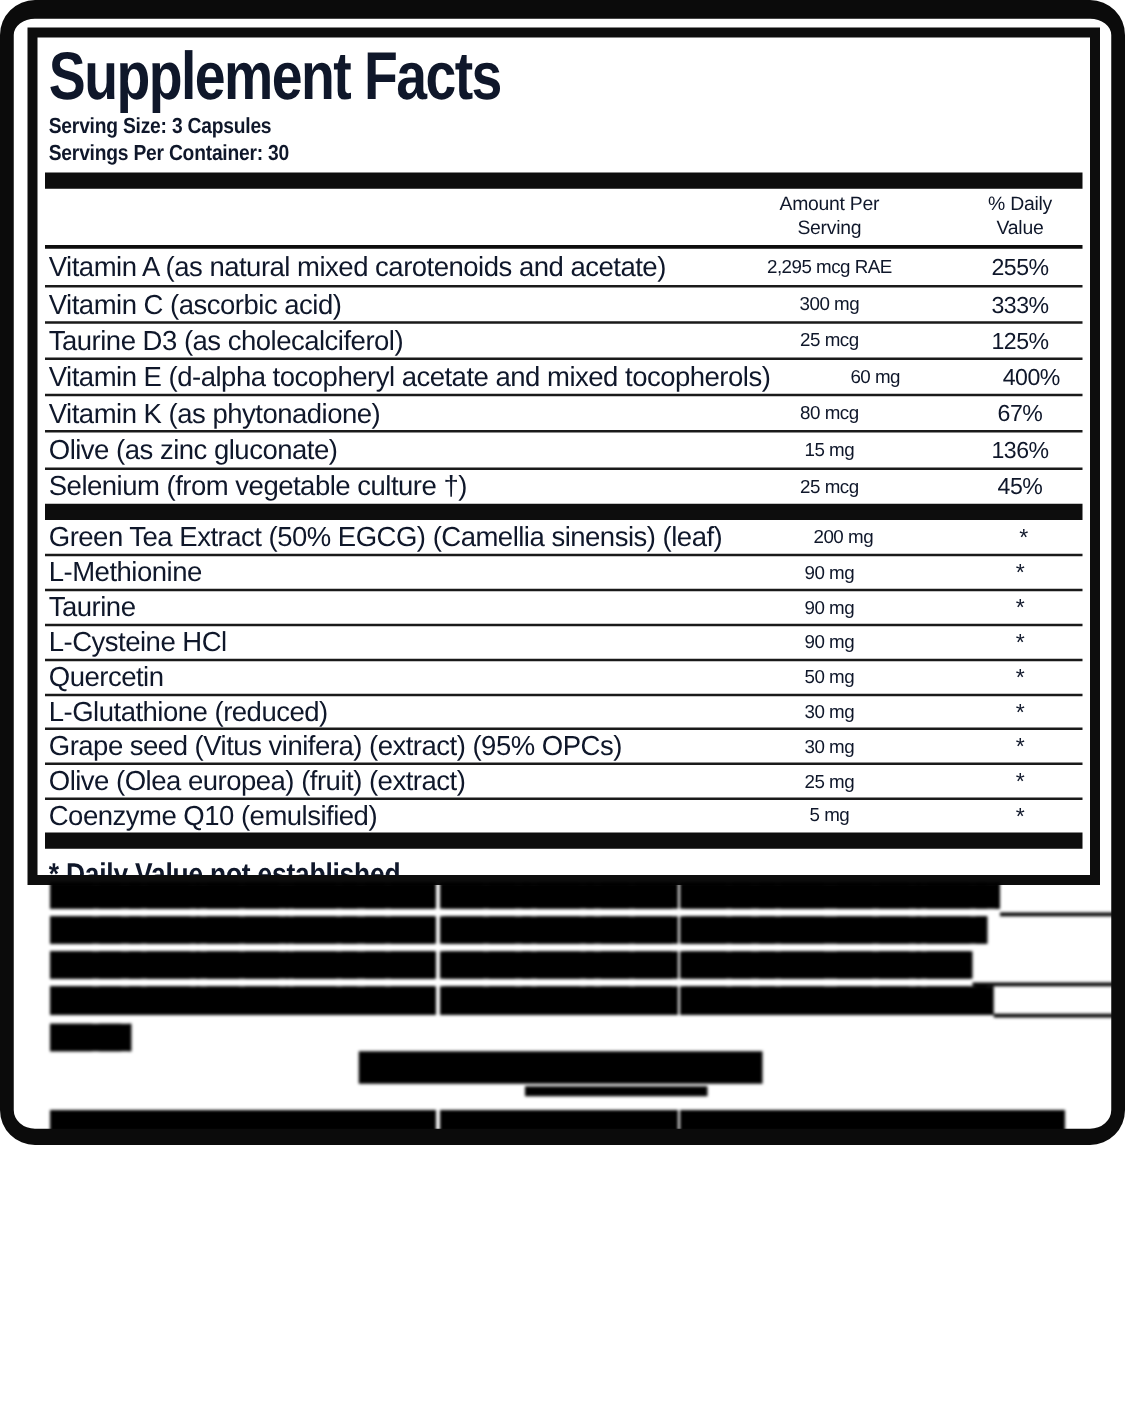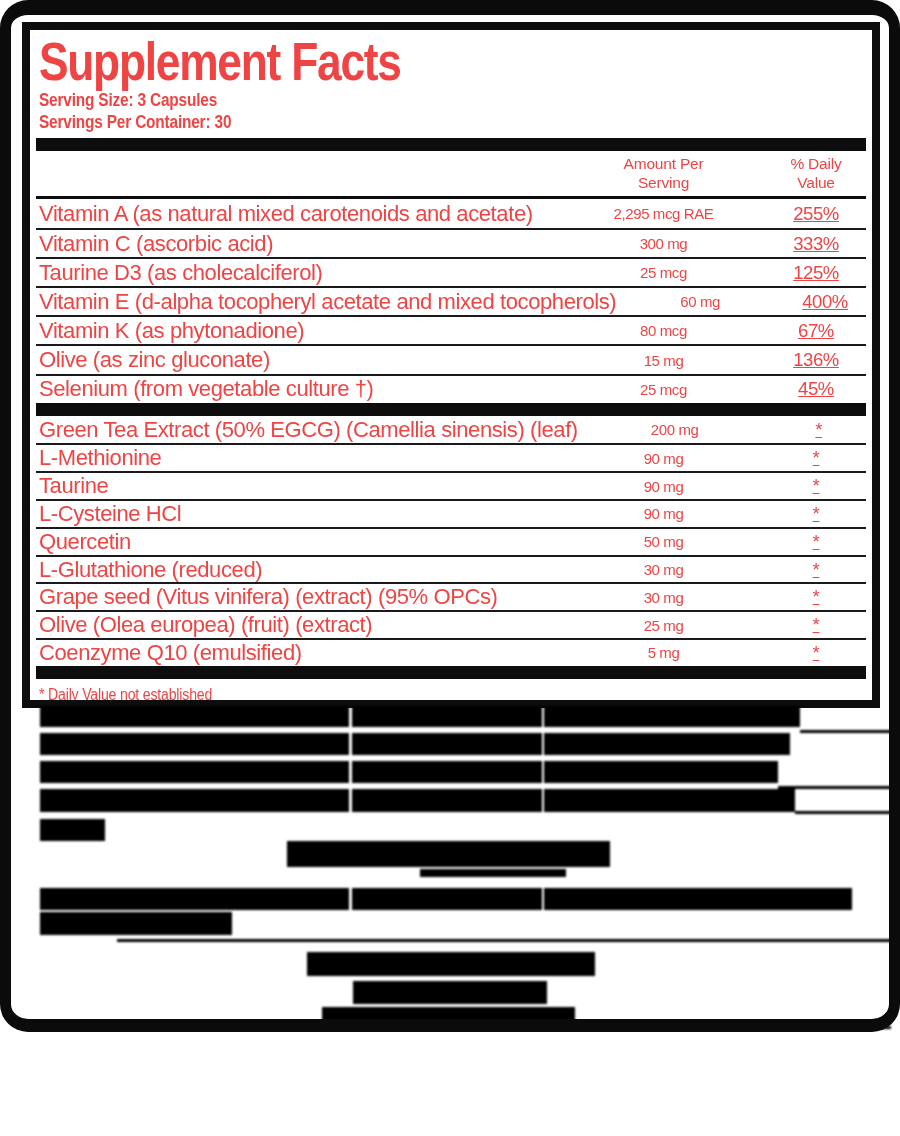--- a/index.html
+++ b/index.html
@@ -1,21 +1,21 @@
 <!DOCTYPE html>
 <html><head>
 <meta charset="utf-8">
 <style>
   html,body{margin:0;padding:0;background:#ffffff;}
   #canvas{
     position:relative;
-    width:900px;height:1032px;
+    width:900px;height:916px;
     background:#ffffff;
     font-family:"Liberation Sans","DejaVu Sans",sans-serif;
-    color:#ef4444;
+    color:#0f172a;
     overflow:hidden;
   }
   
   .outer-frame{
     position:absolute;inset:0;
     border-style:solid;border-color:#0b0b0b;
     border-width:15px 11px 13px 11px;
     border-radius:28px;
     pointer-events:none;
     box-sizing:border-box;
@@ -46,22 +46,22 @@
   .hdr-col{font-size:15.5px;font-weight:normal;line-height:18.5px;text-align:center;letter-spacing:-0.2px;}
   .hdr-amount{width:205px;}
   .hdr-dv{width:100px;}
   .hdr-rule{height:3px;background:#0d0d0d;}
   .rows .row{display:flex;align-items:center;box-sizing:border-box;}
   .rows .row + .row{border-top:2px solid #1a1a1a;}
   .sec1 .row{height:29.1px;}
   .sec2 .row{height:27.8px;}
   .cell-name{flex:1;font-size:22px;letter-spacing:-0.4px;padding-left:3px;white-space:nowrap;}
   .cell-amount{width:205px;text-align:center;font-size:15px;letter-spacing:-0.4px;}
-  .cell-dv{width:100px;text-align:center;font-size:18.5px;letter-spacing:-0.4px;text-decoration:underline;}
-  .footnote{font-size:16px;font-weight:normal;margin:7px 0 0 3px;letter-spacing:-0.2px;}
+  .cell-dv{width:100px;text-align:center;font-size:18.5px;letter-spacing:-0.4px;}
+  .footnote{font-size:24px;font-weight:bold;margin:7px 0 0 3px;letter-spacing:-0.2px;}
 
   
   #redacted{position:absolute;inset:0;pointer-events:none;filter:blur(1.1px) contrast(1.6);}
   .rl{position:absolute;}
   .rl-text{
     background-image:
       repeating-linear-gradient(90deg,#231f20 0 57px,rgba(255,255,255,0) 57px 63px),
       repeating-linear-gradient(90deg,#231f20 0 34px,rgba(255,255,255,0) 34px 39px);
   }
   .rl-solid{background:#231f20;}

